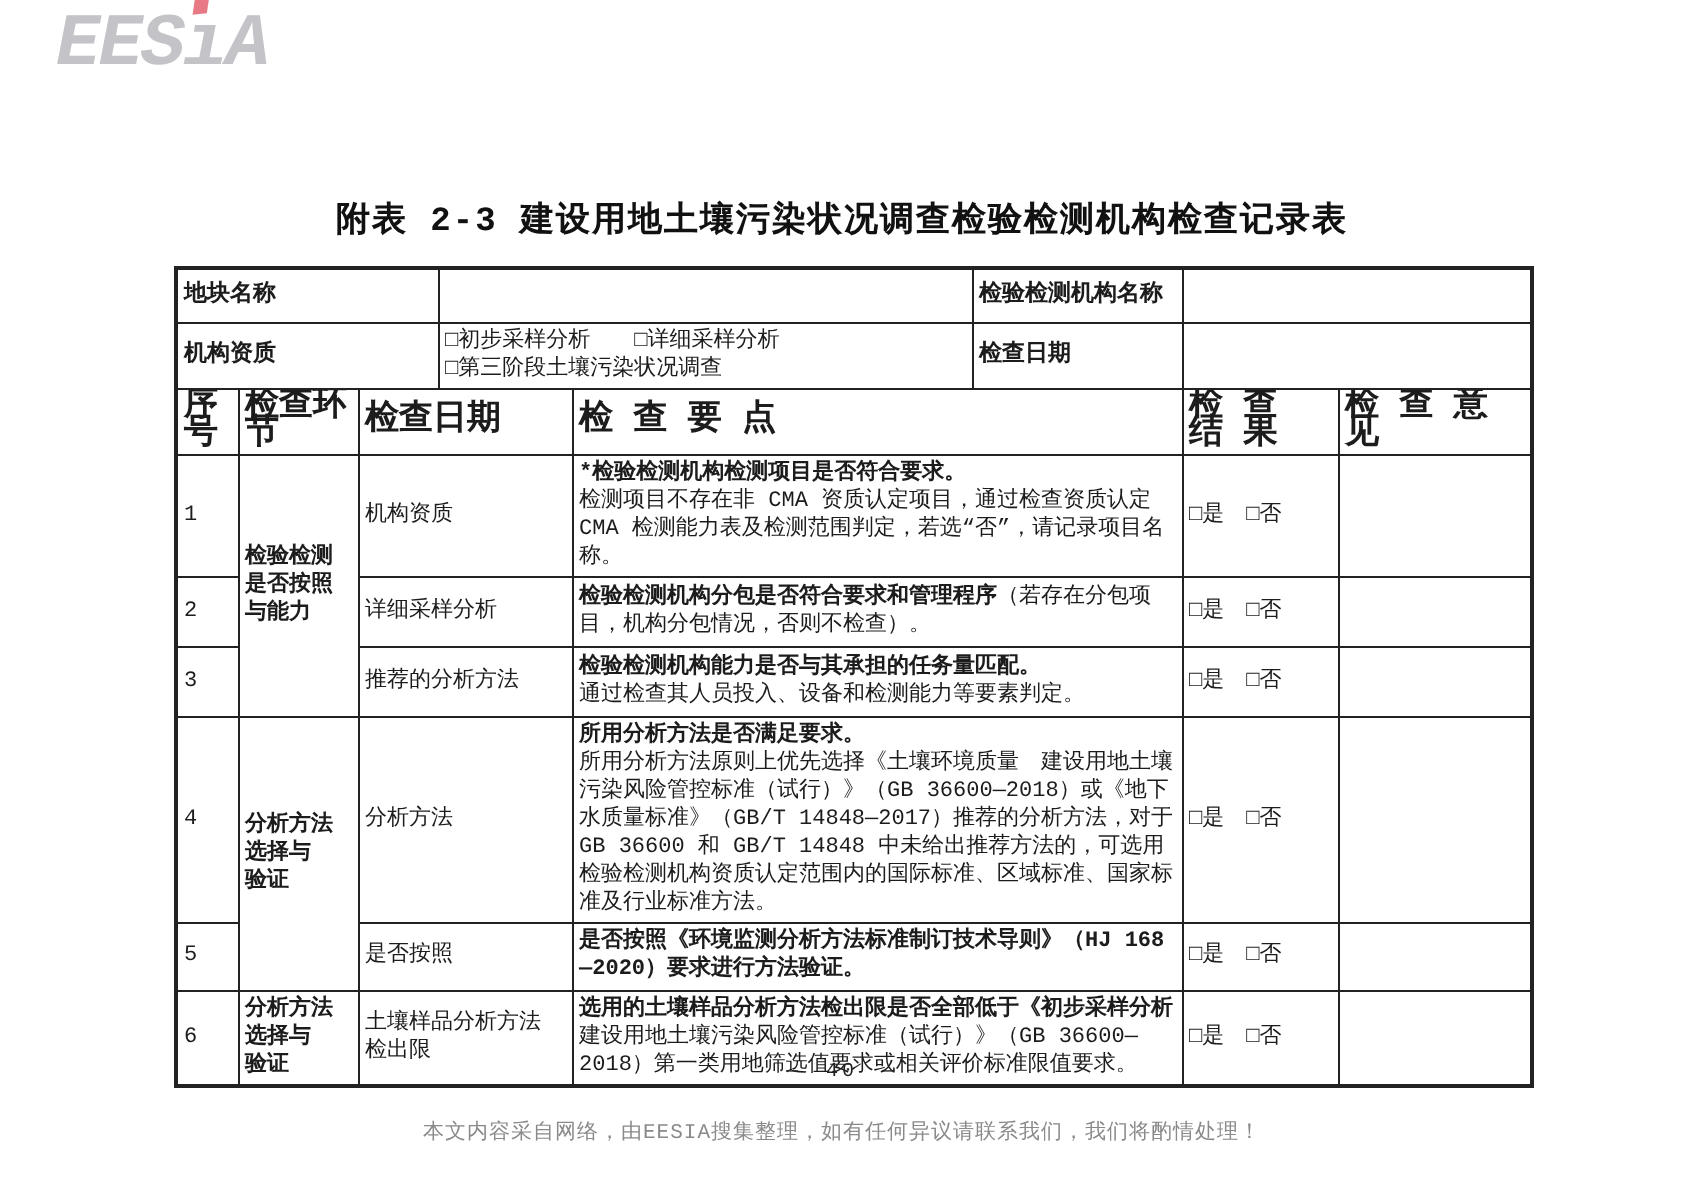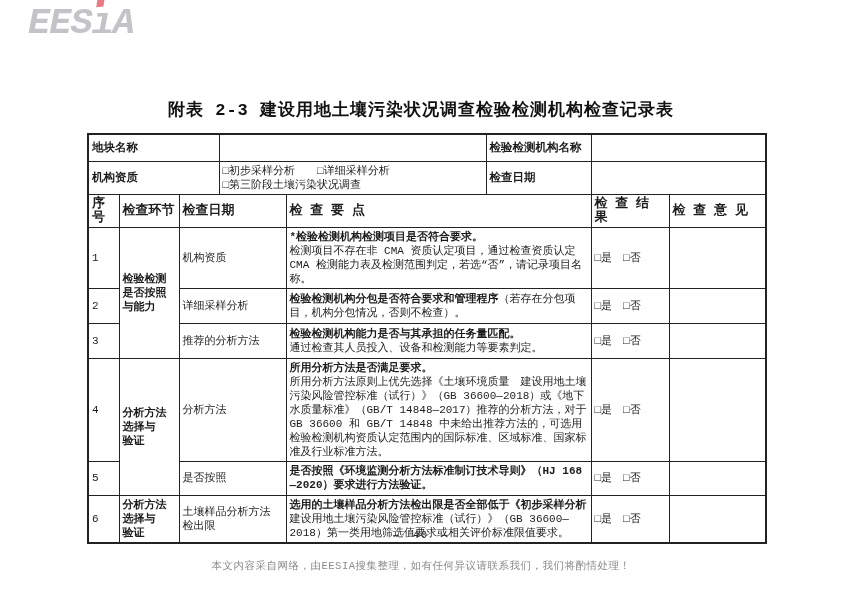--- a/index.html
+++ b/index.html
@@ -46,21 +46,21 @@
   }
   table.record td {
     border: 1.5px solid #222;
     text-align: left;
     vertical-align: middle;
     padding: 2px 3px;
     line-height: 14px;
     overflow: hidden;
   }
   td.lbl  { font-weight: bold; font-size: 11.5px; }
-  td.head { font-weight: bold; font-size: 13px; margin-left: 48px; }
+  td.head { font-weight: bold; font-size: 17px; margin-left: 48px; }
   td.stage { font-weight: bold; white-space: pre-line; line-height: 15px; }
   td.points {
     text-align: left;
     padding: 3px 6px;
     line-height: 15px;
     font-size: 11px;
   }
   td.options { white-space: pre-line; line-height: 15px; }
   .pb { font-weight: bold; }
   .pb.block { display: block; }

